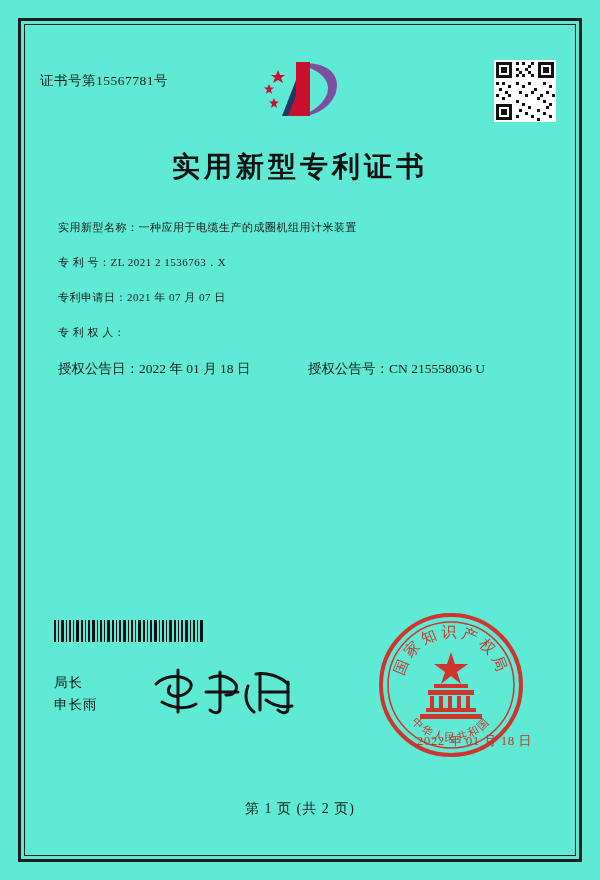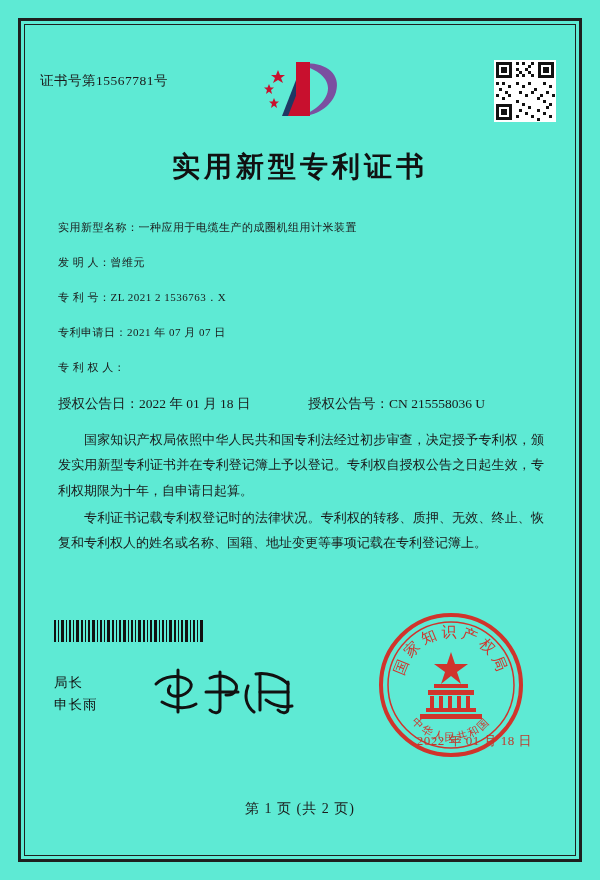--- a/index.html
+++ b/index.html
@@ -300,24 +300,20 @@
 
     <div class="doc-title">实用新型专利证书</div>
 
     <div class="fields">
 
       <div class="field">
         <span class="lbl">实用新型名称：</span>
         <span class="val">一种应用于电缆生产的成圈机组用计米装置</span>
       </div>
 
-      <div class="field">
-        <span class="lbl">发 明 人：</span>
-        <span class="val">曾维元</span>
-      </div>
 
       <div class="field">
         <span class="lbl">专 利 号：</span>
         <span class="val">ZL 2021 2 1536763．X</span>
       </div>
 
       <div class="field">
         <span class="lbl">专利申请日：</span>
         <span class="val">2021 年 07 月 07 日</span>
       </div>
@@ -332,24 +328,20 @@
           <span class="lbl">授权公告日：</span>
           <span class="val">2022 年 01 月 18 日</span>
         </div>
         <div class="right-part">
           <span class="lbl">授权公告号：</span>
           <span class="val">CN 215558036 U</span>
         </div>
       </div>
     </div>
 
-    <div class="paras">
-      <p class="para">国家知识产权局依照中华人民共和国专利法经过初步审查，决定授予专利权，颁发实用新型专利证书并在专利登记簿上予以登记。专利权自授权公告之日起生效，专利权期限为十年，自申请日起算。</p>
-      <p class="para">专利证书记载专利权登记时的法律状况。专利权的转移、质押、无效、终止、恢复和专利权人的姓名或名称、国籍、地址变更等事项记载在专利登记簿上。</p>
-    </div>
 
     <div class="footer">
 
       <div class="barcode">
         <svg viewBox="0 0 150 22" width="150" height="22" aria-hidden="true">
           <g fill="#111">
             <rect x="0" y="0" width="2" height="22"></rect>
               <rect x="4" y="0" width="1" height="22"></rect>
             <rect x="7" y="0" width="3" height="22"></rect>
               <rect x="12" y="0" width="1" height="22"></rect>

